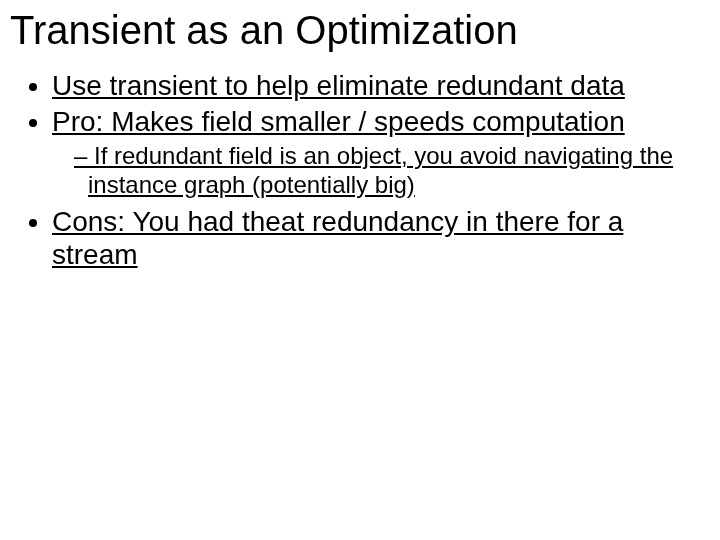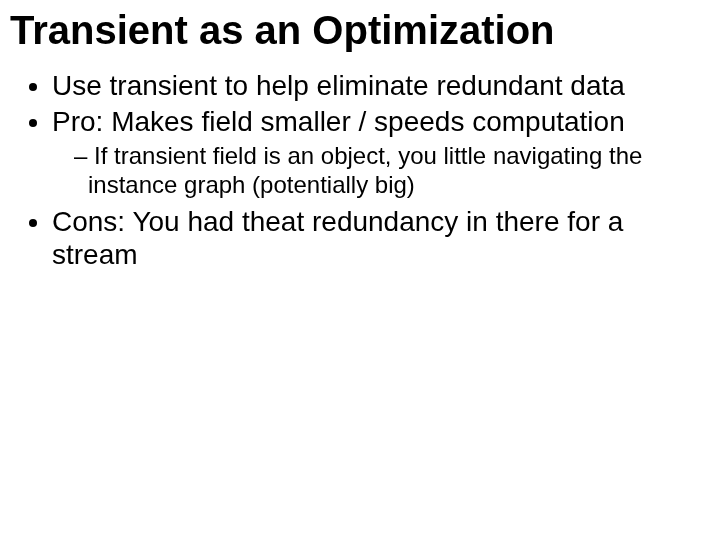--- a/index.html
+++ b/index.html
@@ -12,33 +12,34 @@
     color: #000000;
   }
   .slide {
     box-sizing: border-box;
     width: 720px;
     height: 540px;
     padding: 8px 10px 0 10px;
   }
   .title {
     font-size: 40px;
-    font-weight: 700;
+    font-weight: 400;
     letter-spacing: 0px;
     margin: 0 0 16px 0;
   }
   ul.level1 {
     list-style: disc;
     margin: 0;
     padding-left: 42px;
     font-size: 28px;
     line-height: 1.2;
   }
   ul.level1 > li {
     margin-bottom: 2px;
+    text-decoration: underline;
   }
   ul.level2 {
     list-style: none;
     margin: 4px 0 6px 0;
     padding-left: 22px;
     font-size: 24px;
     line-height: 1.18;
   }
   ul.level2 > li {
     text-indent: -14px;
@@ -52,18 +53,18 @@
 </head>
 <body>
 
 <div class="slide">
   <h1 class="title">Transient as an Optimization</h1>
   <ul class="level1">
     <li>Use transient to help eliminate redundant data</li>
     <li>
       <span>Pro: Makes field smaller / speeds computation</span>
       <ul class="level2">
-        <li>If transient field is an object, you little navigating the instance graph (potentially big)</li>
+        <li>If redundant field is an object, you avoid navigating the instance graph (potentially big)</li>
       </ul>
     </li>
     <li>Cons: You had theat redundancy in there for a stream</li>
   </ul>
 </div>
 
 </body></html>

